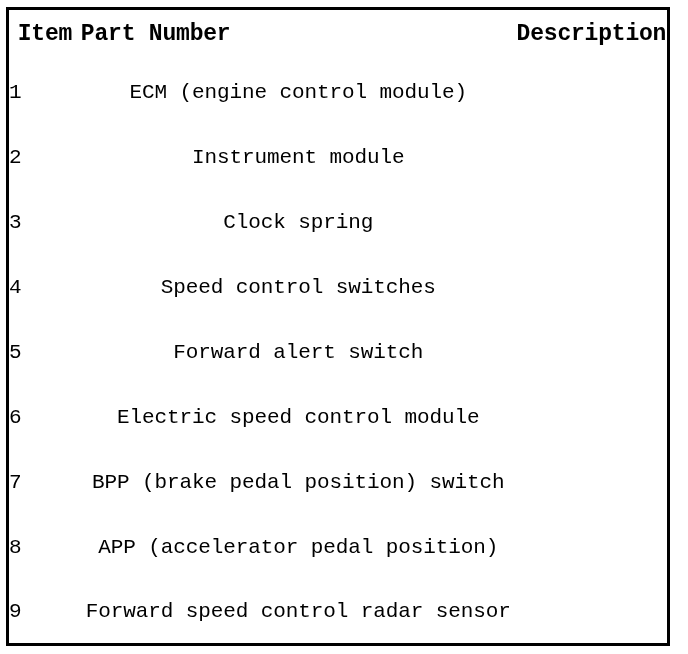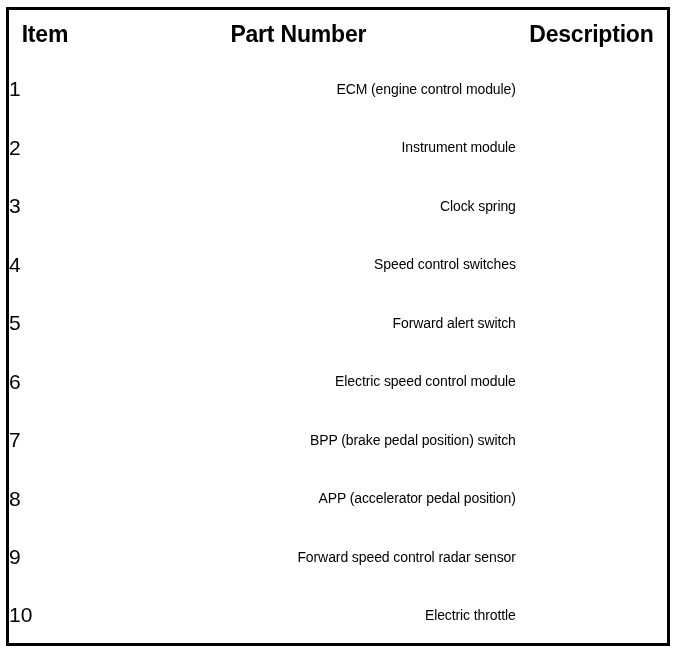--- a/index.html
+++ b/index.html
@@ -13,20 +13,21 @@
     overflow: hidden;
     font-family: "Liberation Sans", "DejaVu Sans", sans-serif;
     color: #000000;
   }
 
   #page {
     position: relative;
     width: 596px;
     height: 654px;
     background: #ffffff;
+    font-family: Liberation Mono, monospace;
   }
 
   
   #parts-table {
     position: absolute;
     left: 6px;
     top: 7px;
     width: 664px;       
     height: 639px;      
     box-sizing: border-box;
@@ -72,37 +73,37 @@
   thead tr { height: 51px; }
   .hdr {
     font-weight: bold;
     font-size: 23px;
     line-height: 1;
     font-stretch: condensed;
     letter-spacing: -0.2px;
     white-space: nowrap;
   }
   .hdr-item   { text-align: center; padding-right: 2px; }
-  .hdr-part   { text-align: center; }
+  .hdr-part   { text-align: left; }
   .hdr-desc   { padding-left: 4px; }
 
   
   tbody tr { height: 53.4px; }
   .num {
     font-size: 21px;
     line-height: 1;
     text-align: left;
     padding-left: 12px;
     white-space: nowrap;
     font-stretch: condensed;
   }
   .part {
-    font-size: 14px;
+    font-size: 21px;
     line-height: 1;
-    text-align: right;
+    text-align: center;
     padding-left: 15px;
     white-space: nowrap;
     font-stretch: condensed;
     letter-spacing: -0.1px;
   }
   .desc {
     font-size: 21px;
     line-height: 1;
     padding-left: 10px;
     white-space: nowrap;
@@ -167,21 +168,16 @@
         <tr>
           <td class="cell-item num">8</td>
           <td class="cell-part part">APP (accelerator pedal position)</td>
           <td class="cell-desc desc"></td>
         </tr>
         <tr>
           <td class="cell-item num">9</td>
           <td class="cell-part part">Forward speed control radar sensor</td>
           <td class="cell-desc desc"></td>
         </tr>
-        <tr>
-          <td class="cell-item num">10</td>
-          <td class="cell-part part">Electric throttle</td>
-          <td class="cell-desc desc"></td>
-        </tr>
       </tbody>
   </table>
 
 </div>
 
 </body></html>

